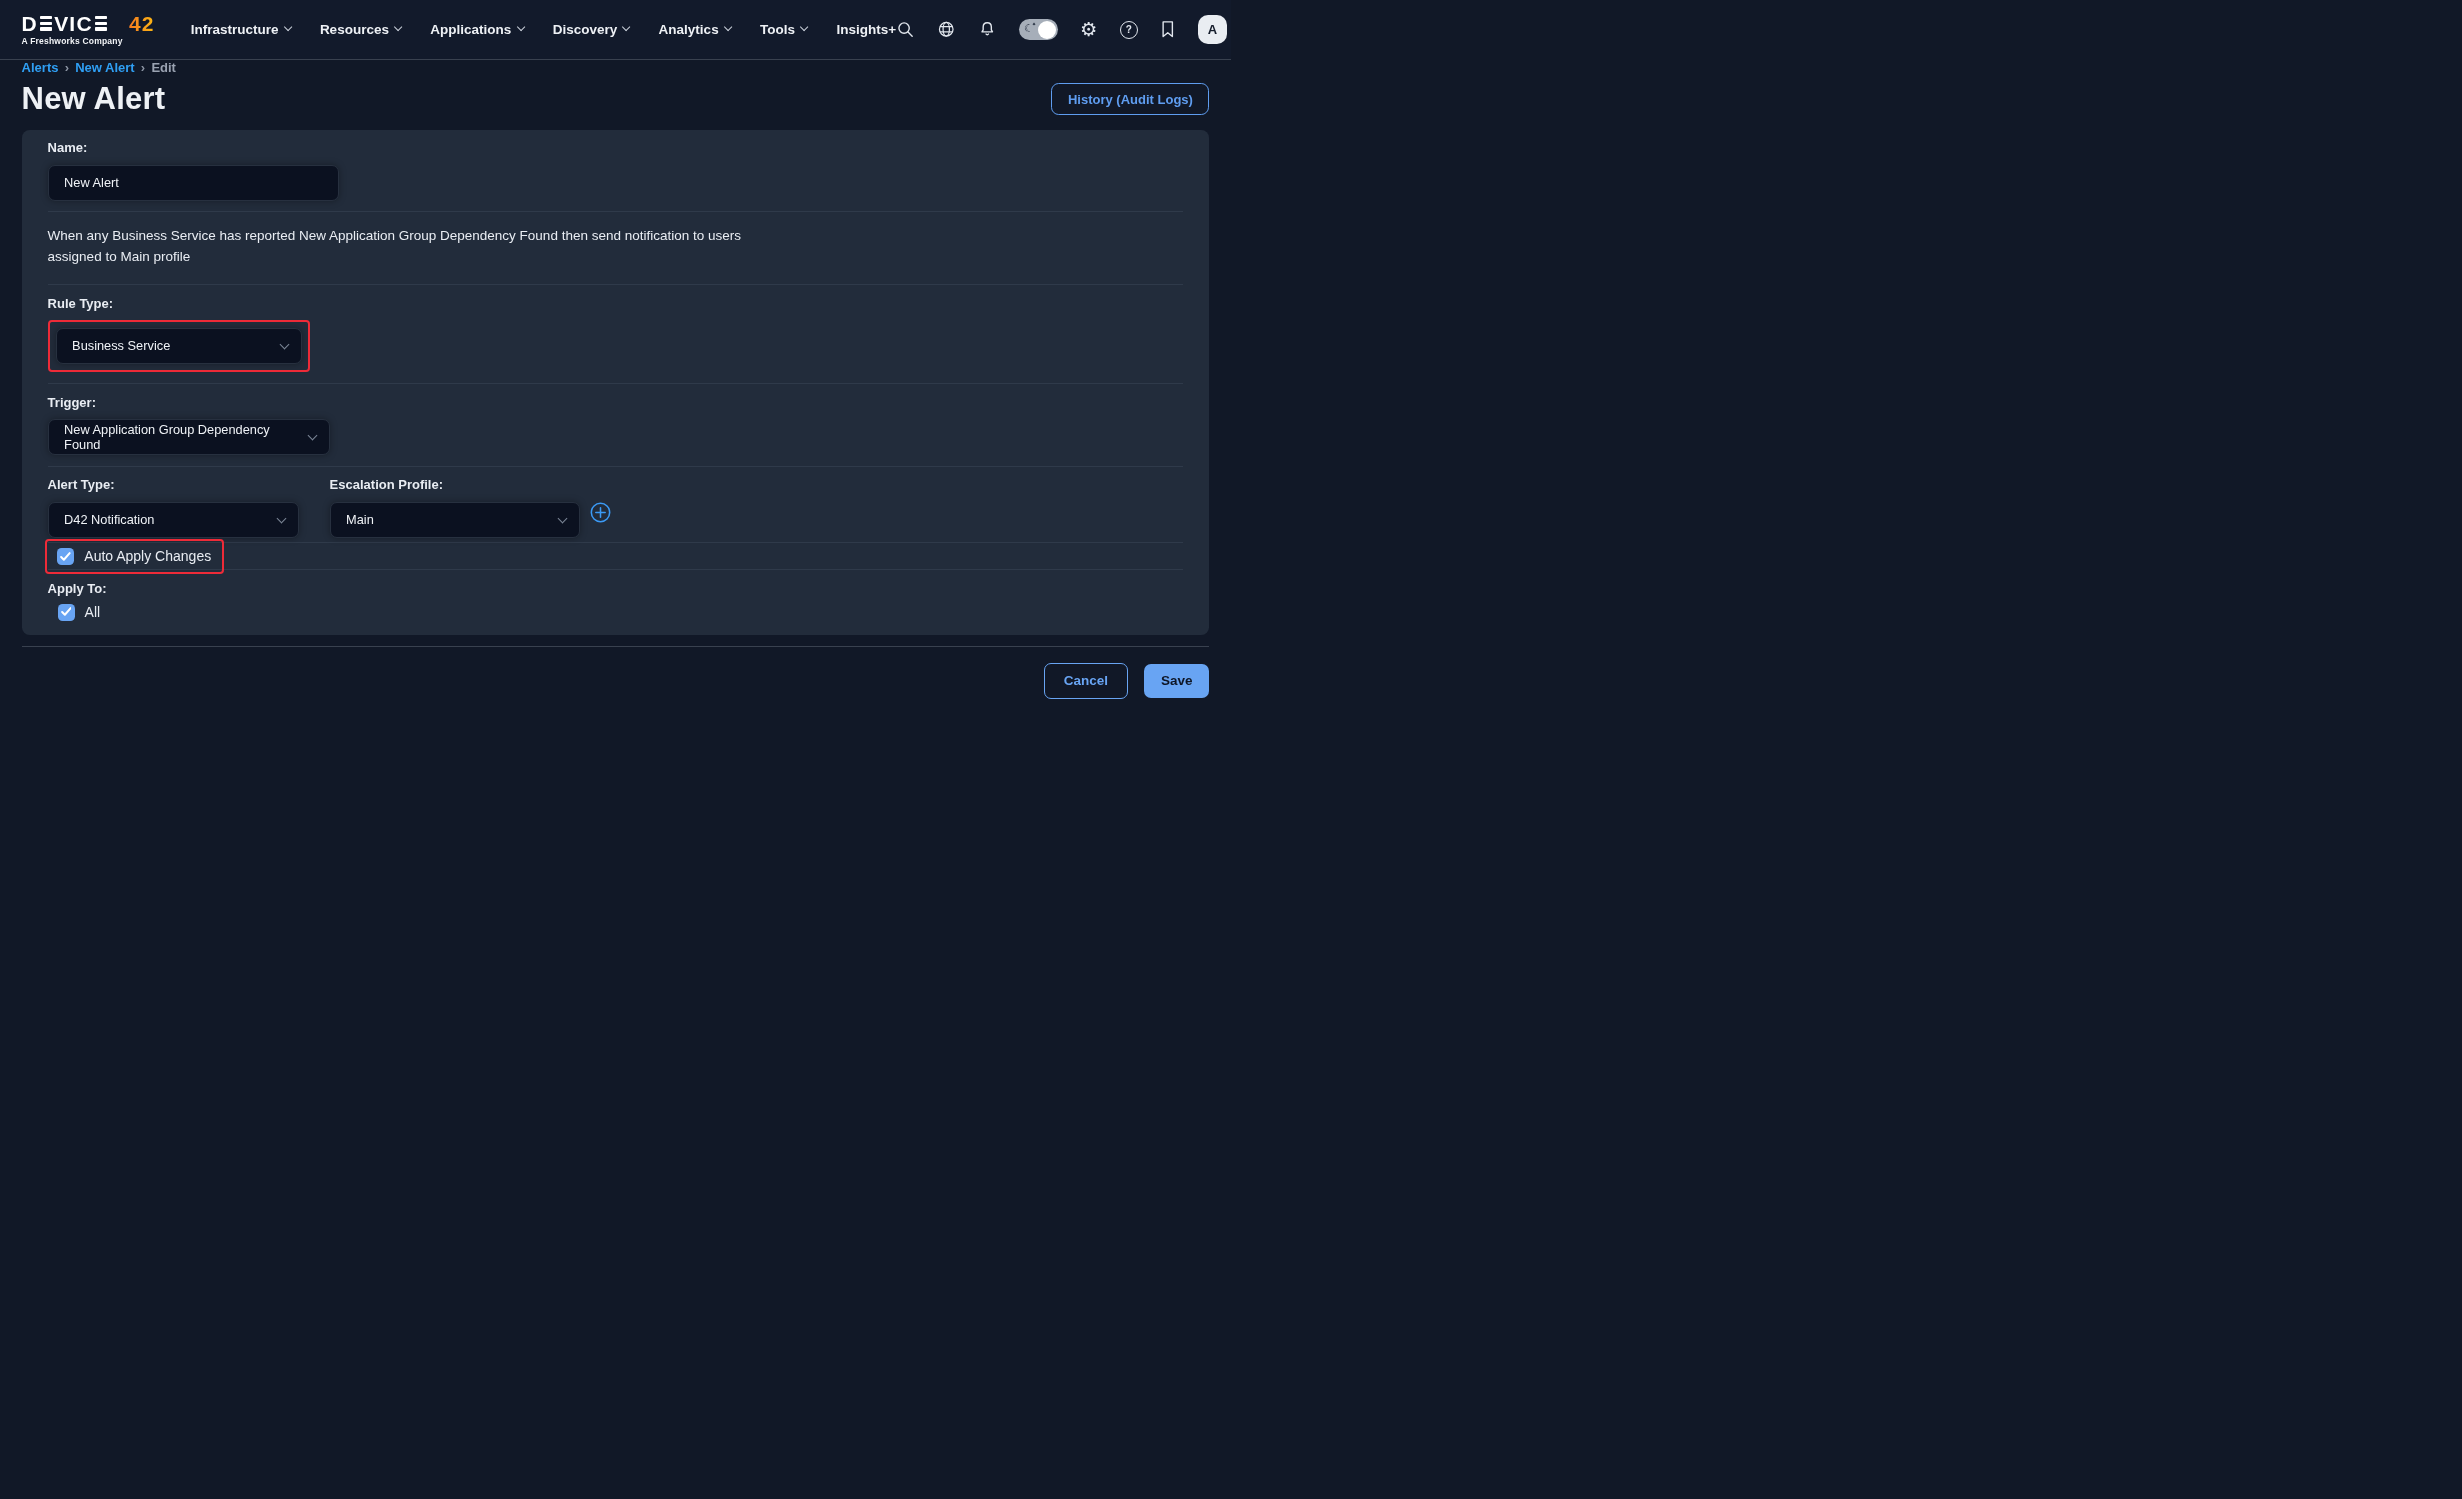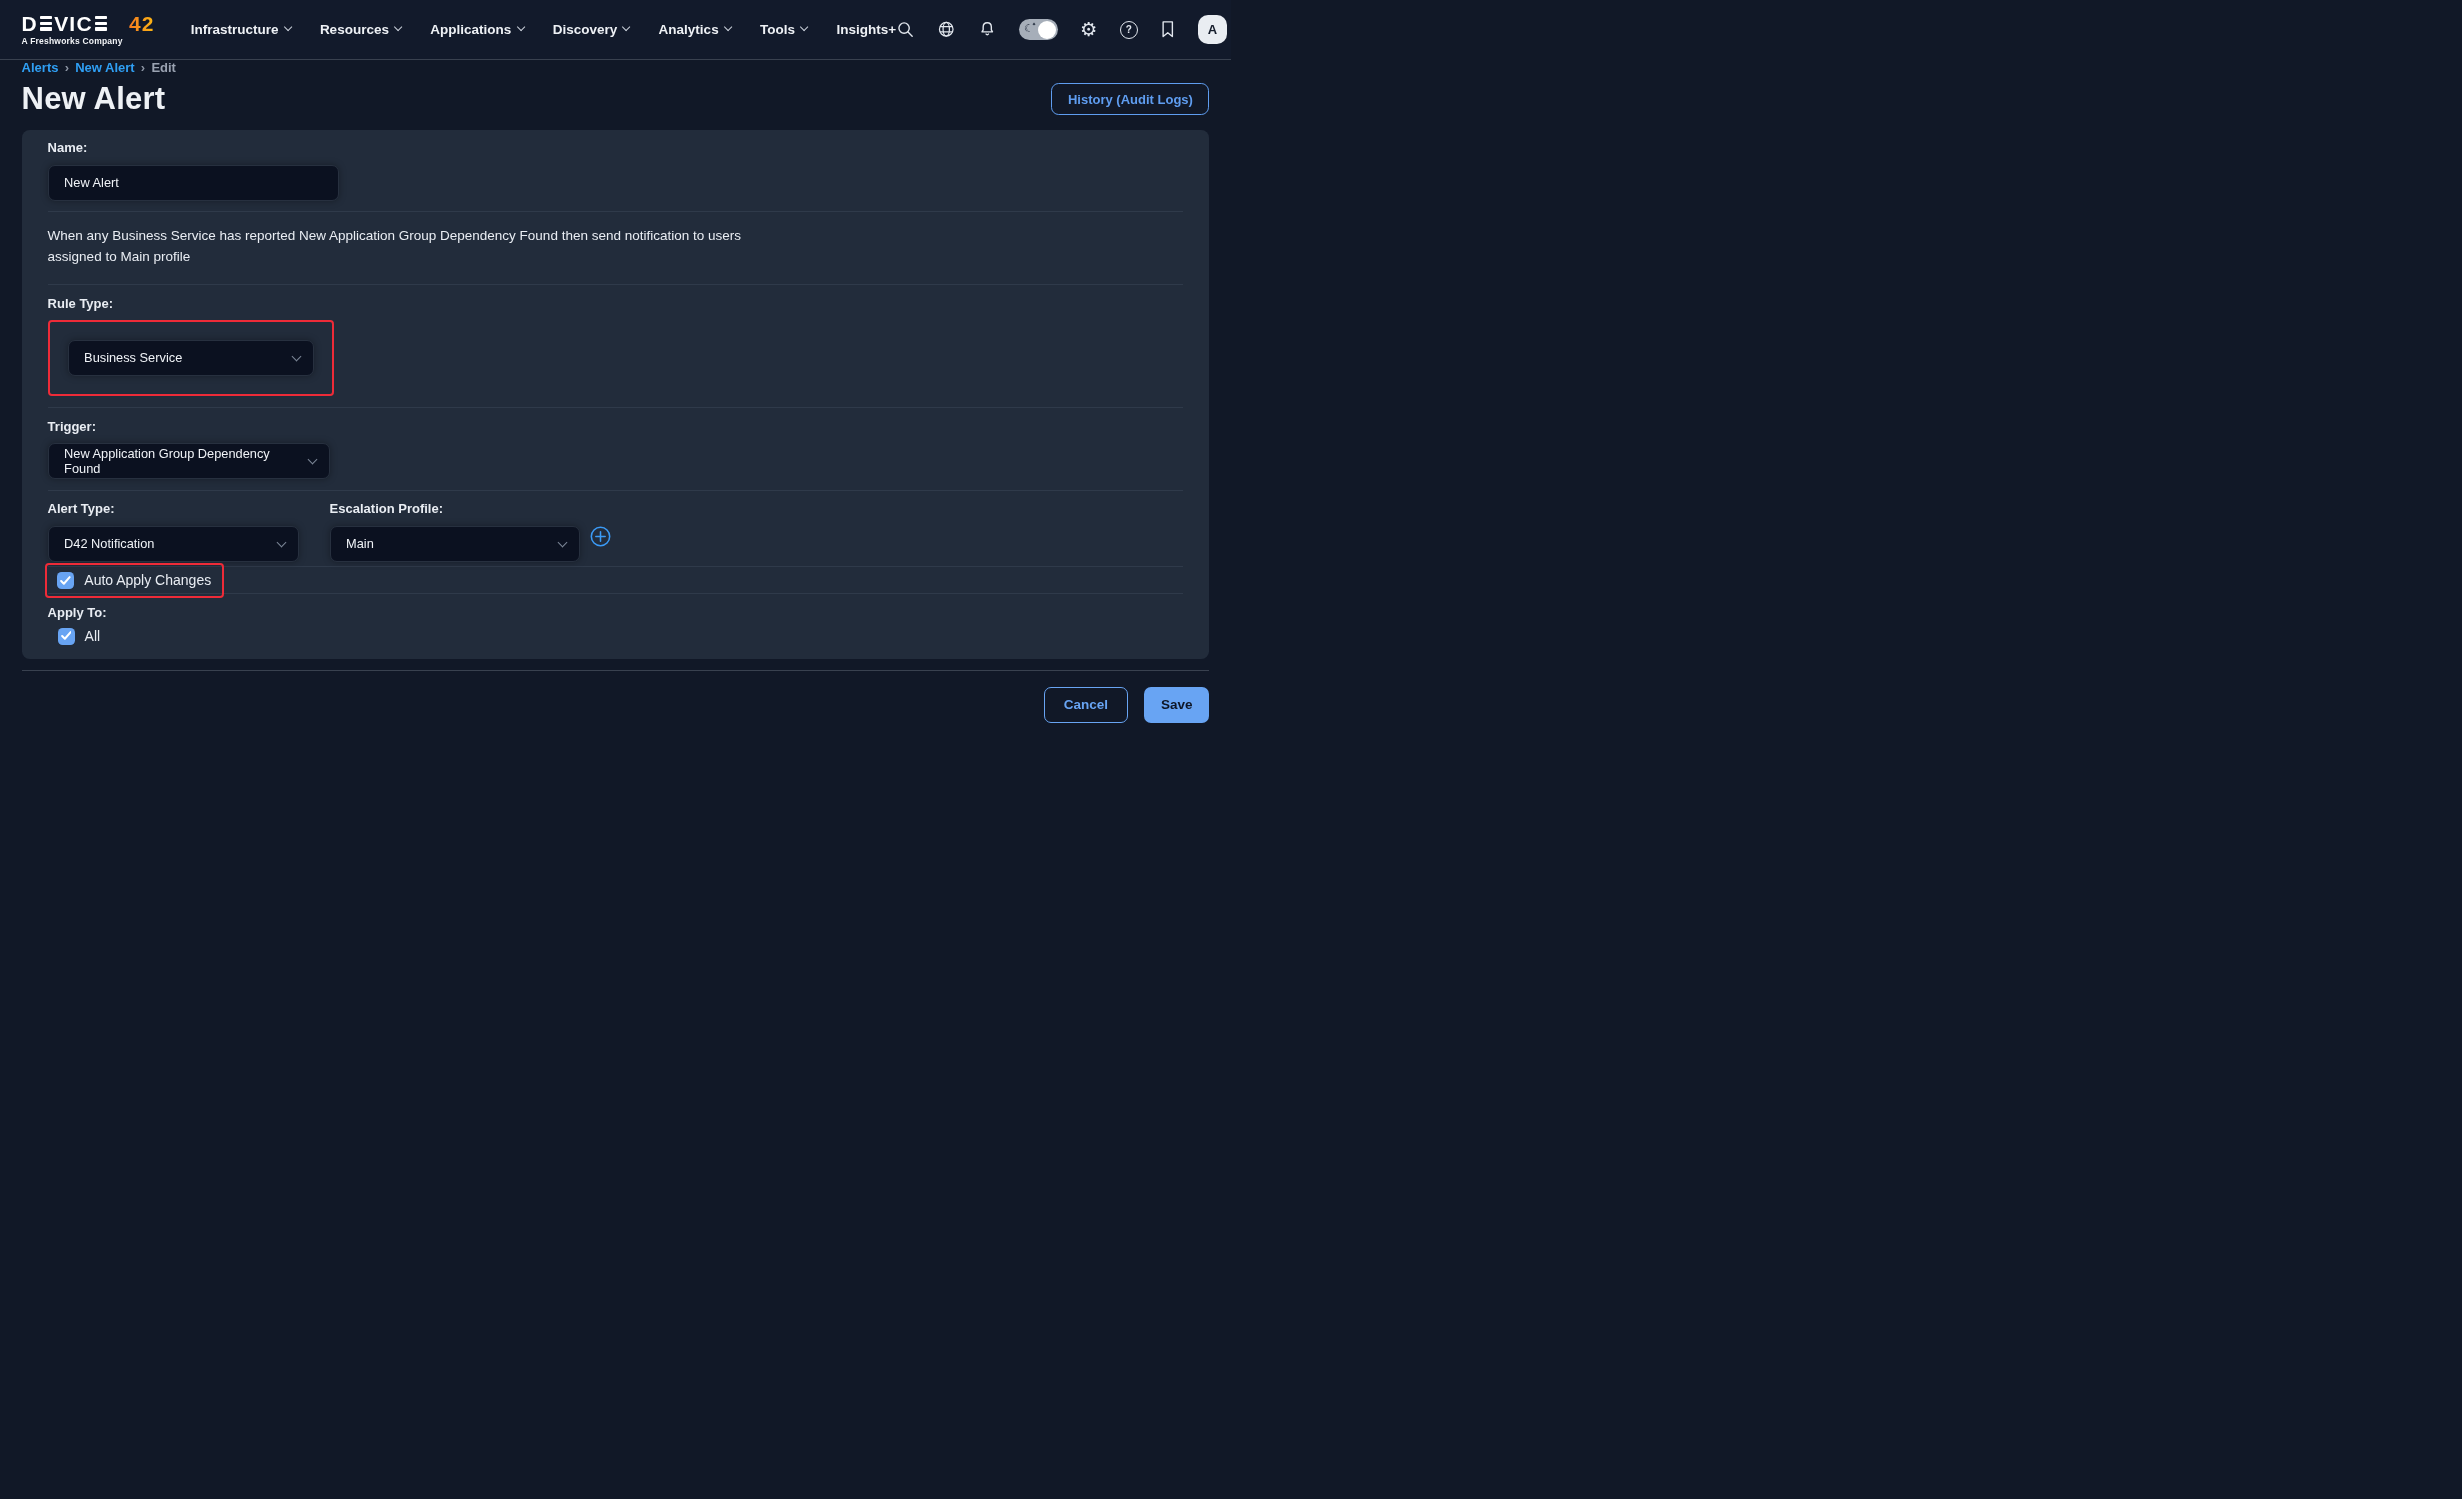--- a/index.html
+++ b/index.html
@@ -56,31 +56,31 @@
   }
   .desc { font-size:13.5px; line-height:1.5; max-width:715px; color:#e9edf3; padding:3.1px 0 6.2px; }
   .select {
     height:36px; background:#0b1120; border:0.8px solid #27303f; border-radius:7px;
     display:flex; align-items:center; justify-content:space-between;
     padding:0 12.4px 0 15.5px; font-size:12.8px; color:#f0f3f7; cursor:pointer;
     box-shadow:0 0 7px rgba(0,0,0,.35);
   }
   .select .chev { width:7px; height:7px; border-color:#7c8696; margin-top:-2.3px; }
   .w-rule { width:246px; } .w-trigger { width:282px; } .w-alert { width:251px; } .w-esc { width:250px; }
-  .red-ring { display:inline-block; border:2.3px solid #ee2b38; border-radius:3.9px; padding:18px; position:relative; z-index:1; background:transparent; }
+  .red-ring { display:inline-block; border:2.3px solid #ee2b38; border-radius:3.9px; padding:6px; position:relative; z-index:1; background:transparent; }
   .two-col { display:flex; gap:31px; align-items:flex-start; padding-bottom:4.6px; }
   .esc-line { display:flex; align-items:flex-start; gap:10px; }
   .row-autoapply { padding:0; position:relative; }
   .ring-check { padding:7px 10.8px; margin:-4.6px 0 -4.6px -3.1px; }
   .check-line { display:flex; align-items:flex-start; gap:10px; font-size:14px; color:#e9edf3; cursor:pointer; }
   .checkbox { width:17px; height:17px; border-radius:4.6px; background:#68a4f3; display:flex; align-items:center; justify-content:center; flex:0 0 auto; }
   .apply-all { margin-left:10px; margin-top:7.7px; padding-bottom:3.1px; }
   
   .footer-divider { margin-top:11.6px; border-top:0.8px solid #39414f; }
-  .footer { display:flex; justify-content:flex-end; gap:15.5px; padding:16px 0; }
+  .footer { display:flex; justify-content:flex-end; gap:15.5px; padding:16px 0;align-items:center; }
   .cancel-btn { border:1.2px solid #68a4f3; color:#68a4f3; background:transparent; border-radius:7px; padding:9.3px 19.3px; font-size:13.5px; font-weight:600; cursor:pointer; font-family:inherit; }
   .save-btn { background:#68a4f3; color:#0e1626; border:none; border-radius:7px; padding:9.3px 17px; font-size:13.5px; font-weight:700; cursor:pointer; font-family:inherit; }
 </style>
 </head>
 <body>
 
 <div class="navbar">
   <div class="logo">
     <div class="logo-main">
       <span>D</span>

